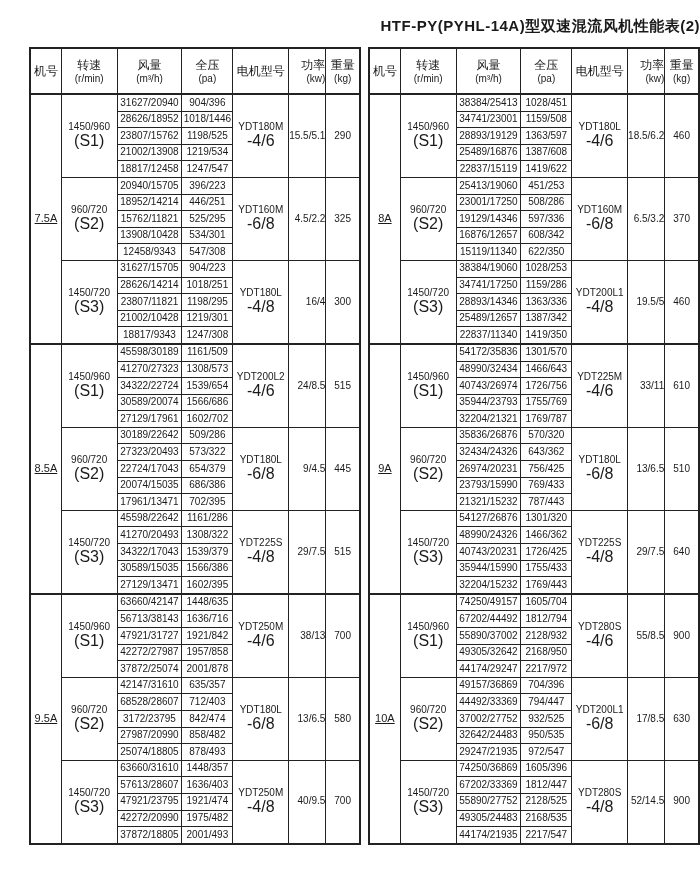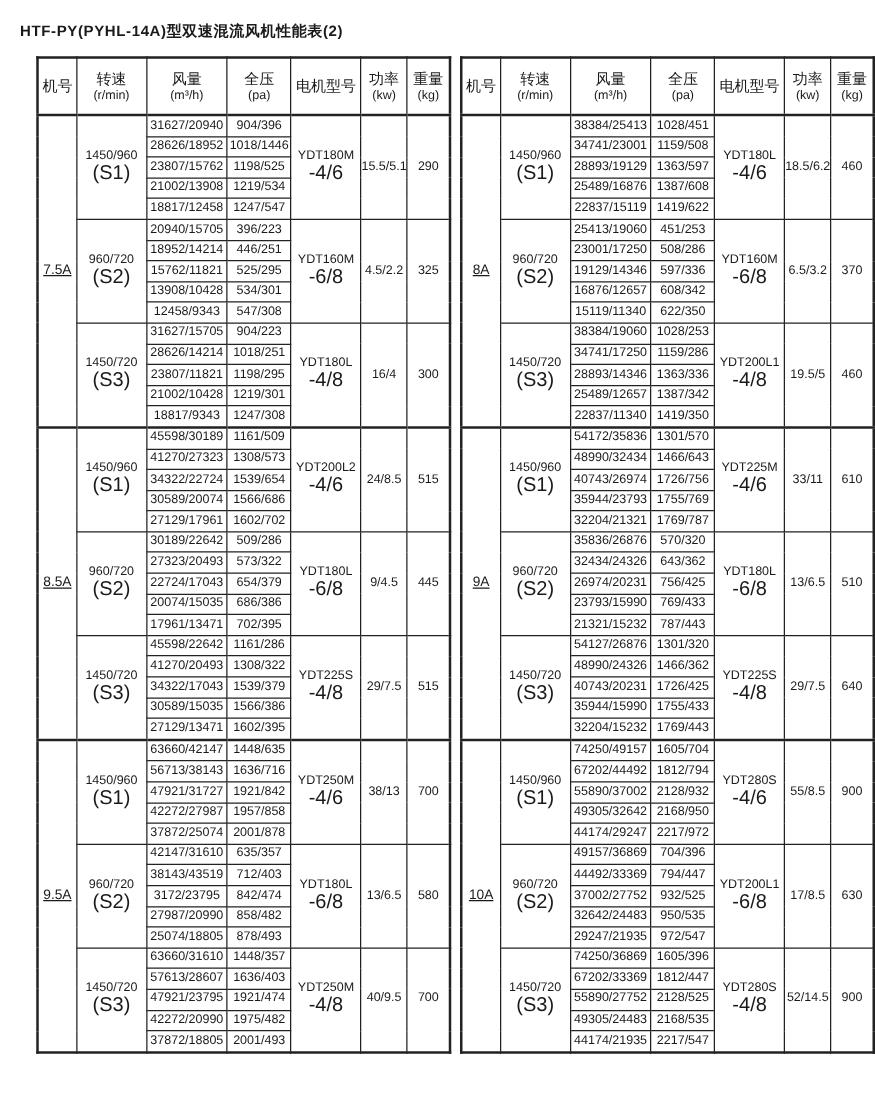--- a/index.html
+++ b/index.html
@@ -7,35 +7,35 @@
     width:700px;height:878px;background:#ffffff;color:#1a1a1a;
     font-family:"Liberation Sans", sans-serif;
     -webkit-font-smoothing:antialiased;
   }
   .page{position:relative;width:700px;height:878px;overflow:hidden;}
   .title{
     font-size:17px;font-weight:bold;margin:9px 0 0 8px;
     letter-spacing:0.5px;white-space:nowrap;
   }
   .subtitle{
-    font-size:12px;font-weight:bold;text-align:left;margin:17px 0 11px 16px;
+    font-size:15px;font-weight:bold;text-align:right;margin:17px 0 11px 0;
     letter-spacing:0.5px;
   }
   .tables{display:flex;gap:7px;padding-left:29px;}
   table{border-collapse:collapse;border:2px solid #222;table-layout:fixed;}
   th,td{border:1px solid #222;text-align:center;vertical-align:middle;padding:0;overflow:hidden;}
   th{height:44px;font-weight:normal;}
   .hl{font-size:12px;line-height:1.25;}
   .hu{font-size:10px;line-height:1.1;}
   td{font-size:10px;height:15.6px;line-height:1.05;white-space:nowrap;}
   td.two{font-size:10px;}
   td .l2{font-size:16px;}
   .machine-start td{border-top:2px solid #222;}
   .c0{width:30px;} .c1{width:55px;} .c2{width:64px;} .c3{width:50px;}
-  .c4{width:55px;} .c5{width:36px;} .c6{width:33px;}
+  .c4{width:55px;} .c5{width:36px;text-align:right;} .c6{width:33px;}
   td[data-name="machine-cell"]{font-size:11px;text-decoration:underline;}
 </style>
 </head>
 <body>
 
 <div class="page" data-name="document-page">
   <div class="subtitle" data-name="table-subtitle">HTF-PY(PYHL-14A)型双速混流风机性能表(2)</div>
   <div class="tables" data-name="tables-container">
     <table id="t0" data-name="performance-table-left">
         <thead data-name="table-header">
@@ -290,21 +290,21 @@
             <td data-name="flow-cell" class="c2">42147/31610</td>
             <td data-name="pressure-cell" class="c3">635/357</td>
             <td data-name="motor-cell" class="c4 two" rowspan="5">
               <div data-name="motor-cell-line1" class="l1">YDT180L</div>
               <div data-name="motor-cell-line2" class="l2">-6/8</div>
             </td>
             <td data-name="power-cell" class="c5" rowspan="5">13/6.5</td>
             <td data-name="weight-cell" class="c6" rowspan="5">580</td>
           </tr>
           <tr data-name="table-row" class="data-row">
-            <td data-name="flow-cell" class="c2">38143/43519</td>
+            <td data-name="flow-cell" class="c2">68528/28607</td>
             <td data-name="pressure-cell" class="c3">712/403</td>
           </tr>
           <tr data-name="table-row" class="data-row">
             <td data-name="flow-cell" class="c2">3172/23795</td>
             <td data-name="pressure-cell" class="c3">842/474</td>
           </tr>
           <tr data-name="table-row" class="data-row">
             <td data-name="flow-cell" class="c2">27987/20990</td>
             <td data-name="pressure-cell" class="c3">858/482</td>
           </tr>

